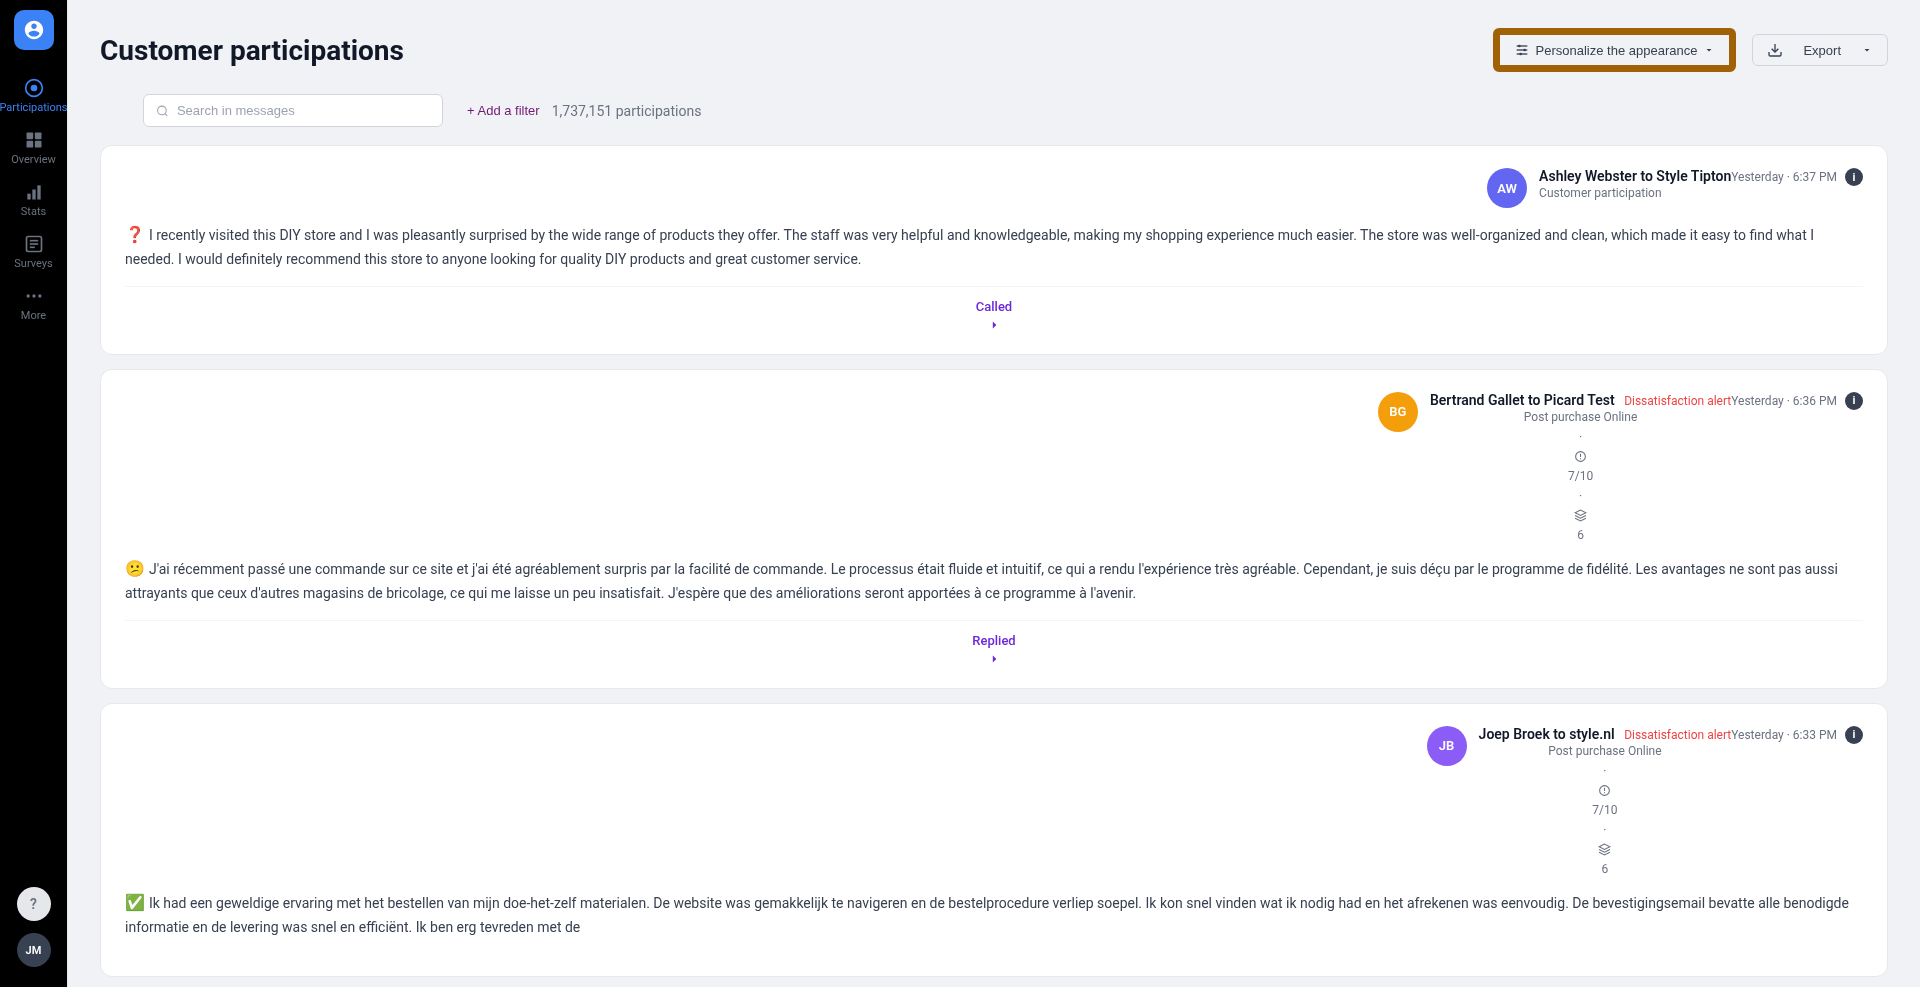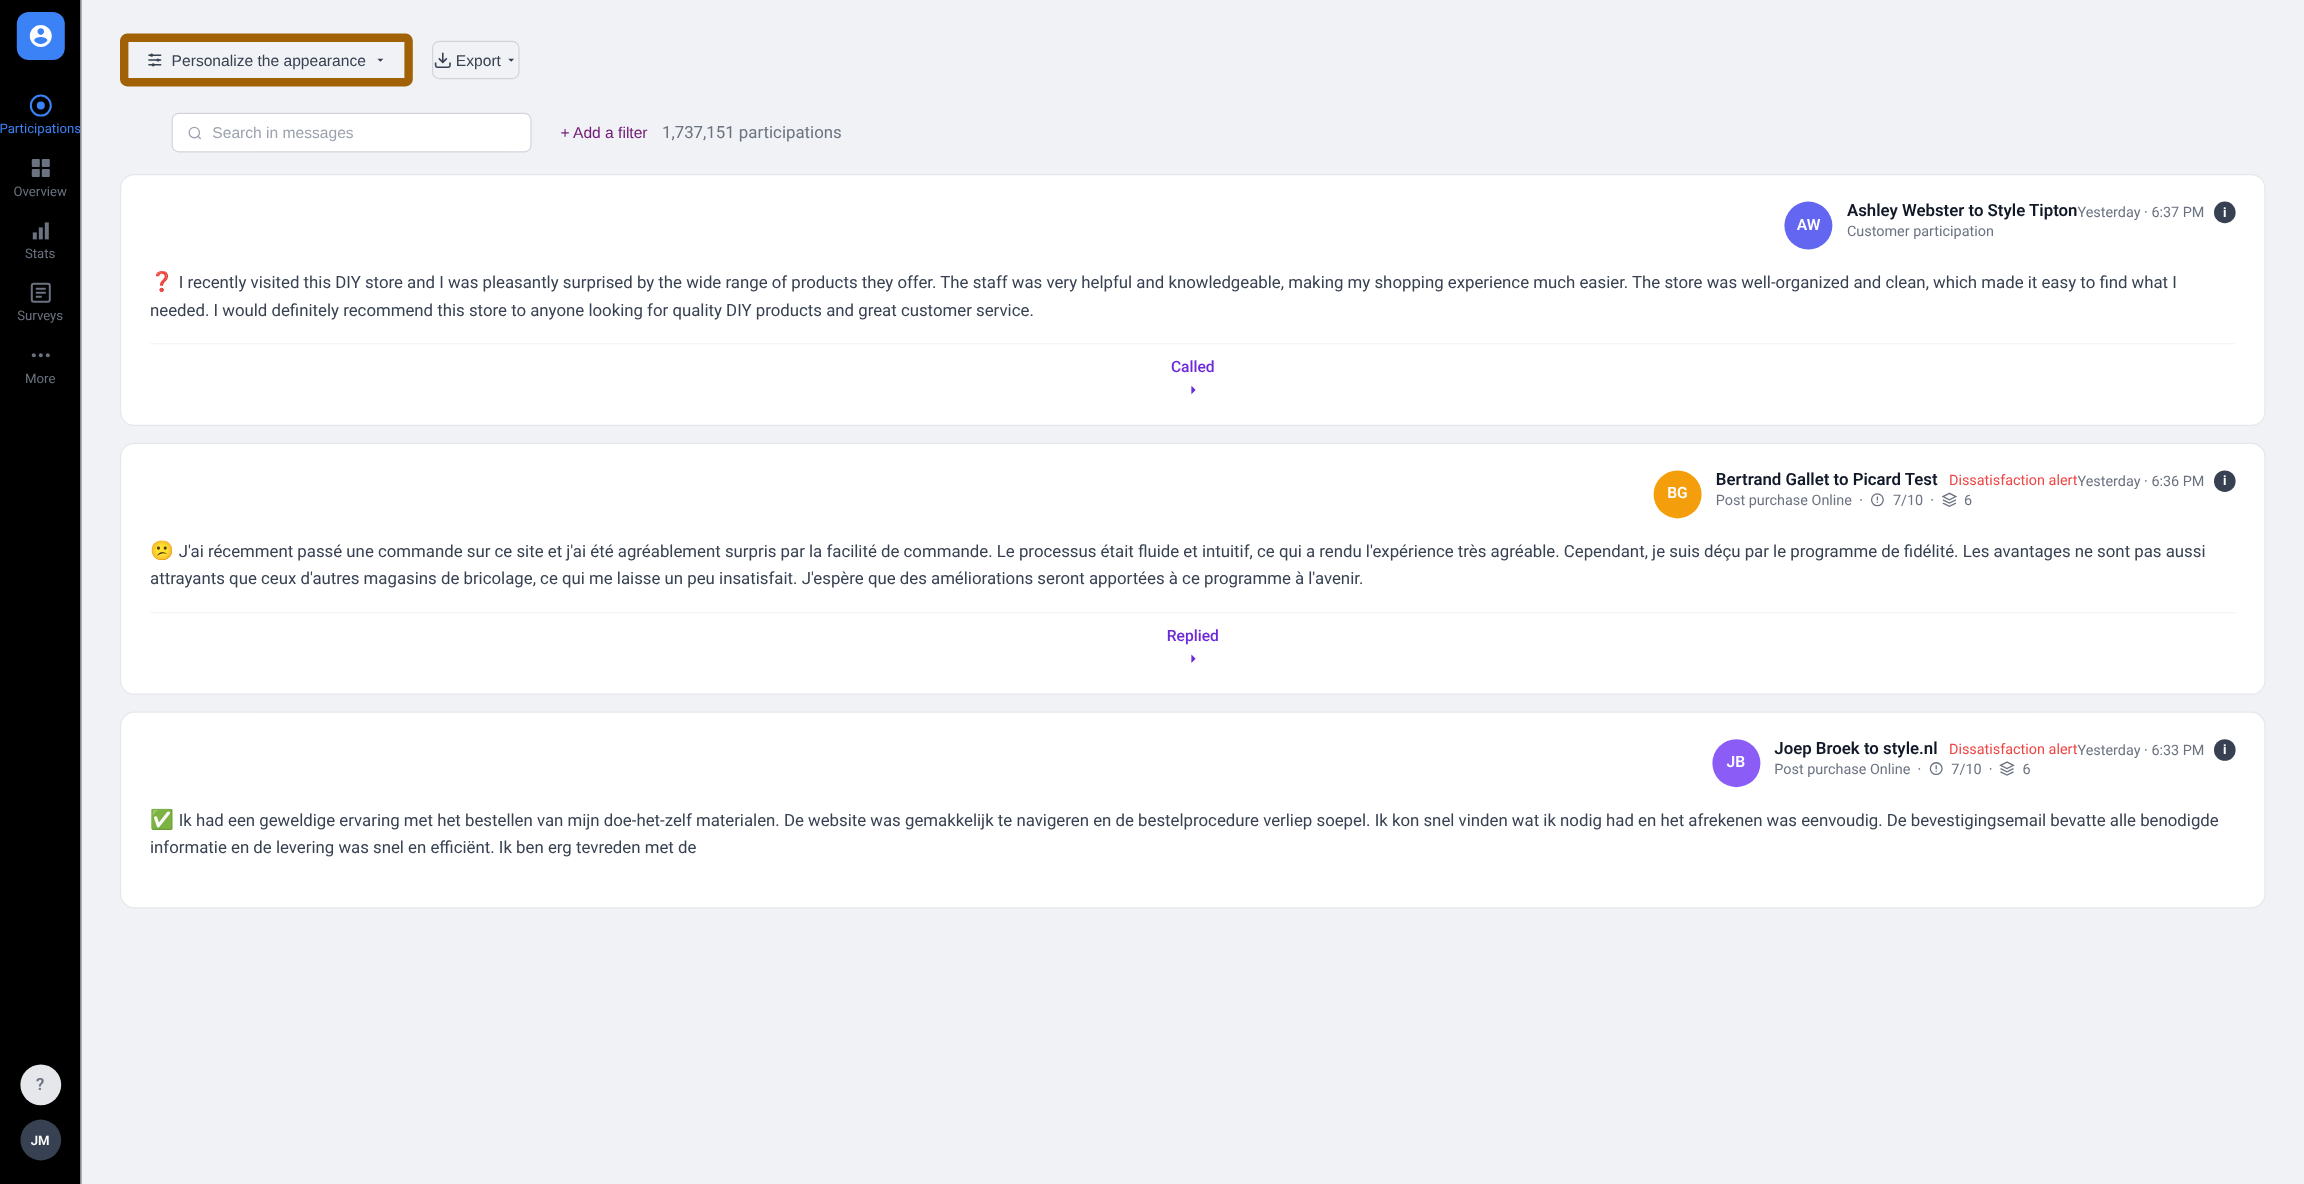--- a/index.html
+++ b/index.html
@@ -109,25 +109,25 @@
       border-radius: 6px;
       padding: 7px 14px;
       font-size: 13px;
       color: #374151;
       cursor: pointer;
     }
 
     .btn-export {
       display: flex;
       align-items: center;
-      gap: 3px;
+      gap: 20px;
       background: none;
       border: 1px solid #d1d5db;
       border-radius: 6px;
-      padding: 7px 0;
+      padding: 7px 14px;
       font-size: 13px;
       color: #374151;
       cursor: pointer;
     }
 
     
     .toolbar {
       display: flex;
       align-items: center;
       margin-bottom: 18px;
@@ -285,20 +285,21 @@
       font-weight: 500;
       flex-direction: column;
     }
 
     .sub-info {
       display: flex;
       align-items: center;
       gap: 6px;
       font-size: 12px;
       color: #6b7280;
+      flex-direction: column;
     }
   </style>
 </head>
 <body>
 
 <div id="sidebar">
   <div class="sidebar-logo">
     <svg viewBox="0 0 24 24" xmlns="http://www.w3.org/2000/svg">
       <path d="M12 2C6.48 2 2 6.48 2 12s4.48 10 10 10 10-4.48 10-10S17.52 2 12 2zm0 3c1.66 0 3 1.34 3 3s-1.34 3-3 3-3-1.34-3-3 1.34-3 3-3zm0 14.2c-2.5 0-4.71-1.28-6-3.22.03-1.99 4-3.08 6-3.08 1.99 0 5.97 1.09 6 3.08-1.29 1.94-3.5 3.22-6 3.22z"></path>
     </svg>
@@ -356,20 +357,21 @@
     </div>
     <div class="avatar-circle">
       <span>JM</span>
     </div>
   </div>
 </div>
 
 <div id="main">
 
   <div class="page-header">
+    <h1 class="page-title">Customer participations</h1>
     <div class="header-actions">
       <button class="btn-appearance">
         <svg width="16" height="16" viewBox="0 0 24 24" fill="none" stroke="currentColor" stroke-width="2">
           <line x1="4" y1="6" x2="20" y2="6"></line>
             <line x1="4" y1="12" x2="20" y2="12"></line>
             <line x1="4" y1="18" x2="20" y2="18"></line>
           <circle cx="8" cy="6" r="2" fill="currentColor" stroke="none"></circle>
             <circle cx="16" cy="12" r="2" fill="currentColor" stroke="none"></circle>
             <circle cx="10" cy="18" r="2" fill="currentColor" stroke="none"></circle>
         </svg>

